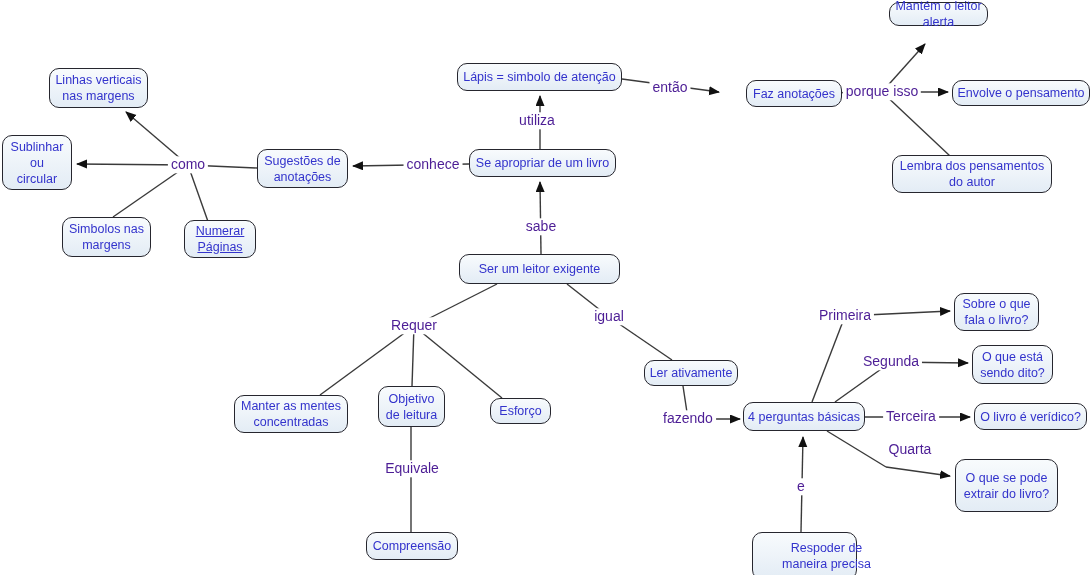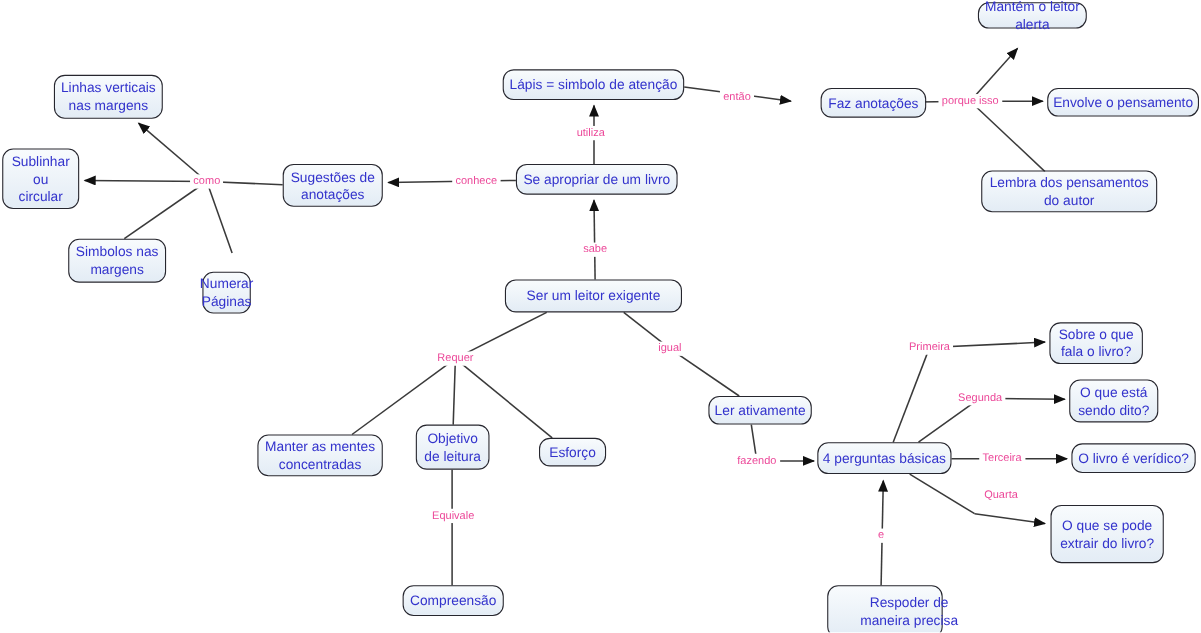--- a/index.html
+++ b/index.html
@@ -24,22 +24,22 @@
     border-radius:10px;
     color:#3333cc;
     font-size:12.5px;
     line-height:1.28;
     cursor:default;
   }
   .edge-label {
     position:absolute;
     transform:translate(-50%,-50%);
     background:#ffffff;
-    color:#ec4899;
-    font-size:10px;
+    color:#4c1d95;
+    font-size:14px;
     line-height:1.1;
     padding:1px 3px;
     white-space:nowrap;
     cursor:default;
   }
   line.edge { stroke:#3a3a3a; stroke-width:1.4; }
 </style>
 </head>
 <body>
 
@@ -112,21 +112,21 @@
       <div class="node" style="left: 49px; top: 68px; width: 99px; height: 40px;">Linhas verticais
 nas margens</div>
       <div class="node" style="left: 2px; top: 135px; width: 70px; height: 55px;">Sublinhar
 ou
 circular</div>
       <div class="node" style="left: 257px; top: 149px; width: 91px; height: 39px;">Sugestões de
 anotações</div>
       <div class="node" style="left: 469px; top: 149px; width: 147px; height: 28px;">Se apropriar de um livro</div>
       <div class="node" style="left: 62px; top: 217px; width: 89px; height: 40px;">Simbolos nas
 margens</div>
-      <div class="node" style="left: 184px; top: 247px; width: 44px; height: 38px;">Numerar
+      <div class="node" style="left: 184px; top: 220px; width: 72px; height: 38px; text-decoration: underline;">Numerar
 Páginas</div>
       <div class="node" style="left: 459px; top: 254px; width: 161px; height: 30px;">Ser um leitor exigente</div>
       <div class="node" style="left: 644px; top: 360px; width: 94px; height: 26px;">Ler ativamente</div>
       <div class="node" style="left: 234px; top: 395px; width: 114px; height: 38px;">Manter as mentes
 concentradas</div>
       <div class="node" style="left: 378px; top: 386px; width: 67px; height: 41px;">Objetivo
 de leitura</div>
       <div class="node" style="left: 490px; top: 398px; width: 61px; height: 26px;">Esforço</div>
       <div class="node" style="left: 743px; top: 402px; width: 122px; height: 29px;">4 perguntas básicas</div>
       <div class="node" style="left: 954px; top: 293px; width: 85px; height: 38px;">Sobre o que

